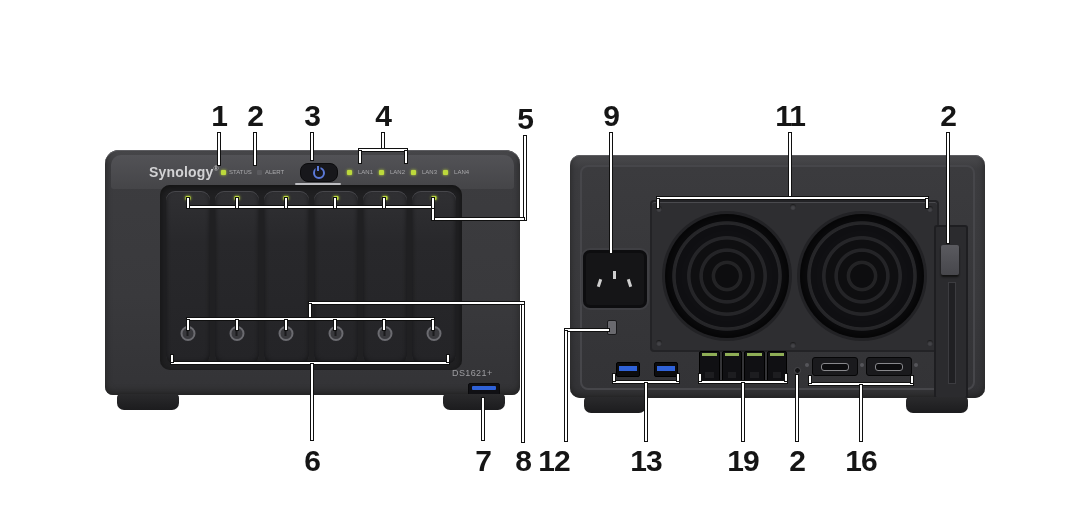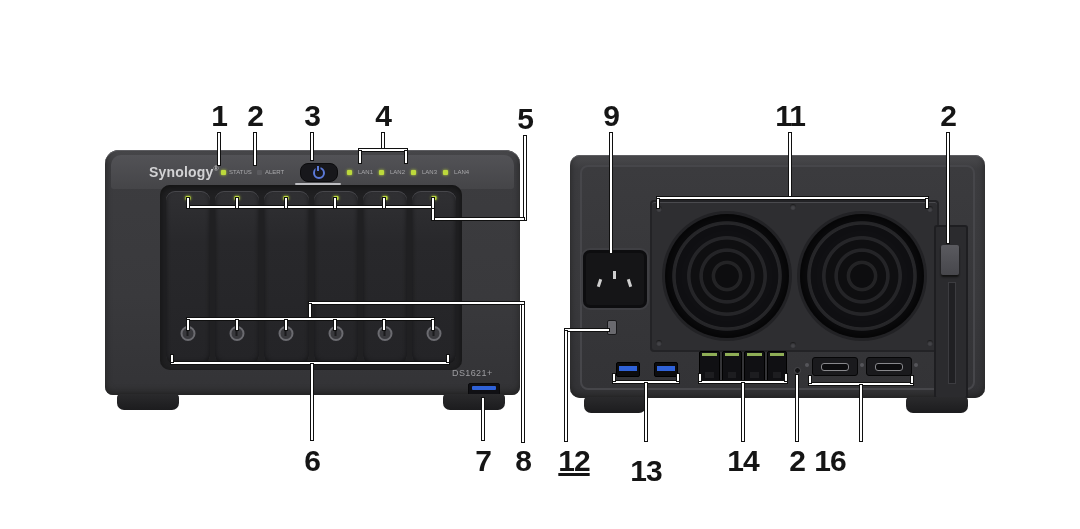--- a/index.html
+++ b/index.html
@@ -218,25 +218,25 @@
   <div class="num" style="left:255px;top:101px;">2</div>
   <div class="num" style="left:312px;top:101px;">3</div>
   <div class="num" style="left:383px;top:101px;">4</div>
   <div class="num" style="left:525px;top:104px;">5</div>
   <div class="num" style="left:312px;top:446px;">6</div>
   <div class="num" style="left:483px;top:446px;">7</div>
   <div class="num" style="left:523px;top:446px;">8</div>
   <div class="num" style="left:611px;top:101px;">9</div>
   <div class="num" style="left:790px;top:101px;">11</div>
   <div class="num" style="left:948px;top:101px;">2</div>
-  <div class="num" style="left:574px;top:446px;text-decoration:underline;">12</div>
-  <div class="num" style="left:646px;top:456px;">13</div>
-  <div class="num" style="left:743px;top:446px;">14</div>
+  <div class="num" style="left:554px;top:446px;">12</div>
+  <div class="num" style="left:646px;top:446px;">13</div>
+  <div class="num" style="left:743px;top:446px;">19</div>
   <div class="num" style="left:797px;top:446px;">2</div>
-  <div class="num" style="left:830px;top:446px;">16</div>
+  <div class="num" style="left:861px;top:446px;">16</div>
 
   <div class="ln v" style="left:217px;top:132px;height:34px;"></div>
   <div class="ln v" style="left:253px;top:132px;height:34px;"></div>
   <div class="ln v" style="left:310px;top:132px;height:29px;"></div>
 
   <div class="ln v" style="left:381px;top:132px;height:18px;"></div>
   <div class="ln h" style="left:358px;top:148px;width:50px;"></div>
   <div class="ln v" style="left:358px;top:150px;height:14px;"></div>
   <div class="ln v" style="left:404px;top:150px;height:14px;"></div>
 

